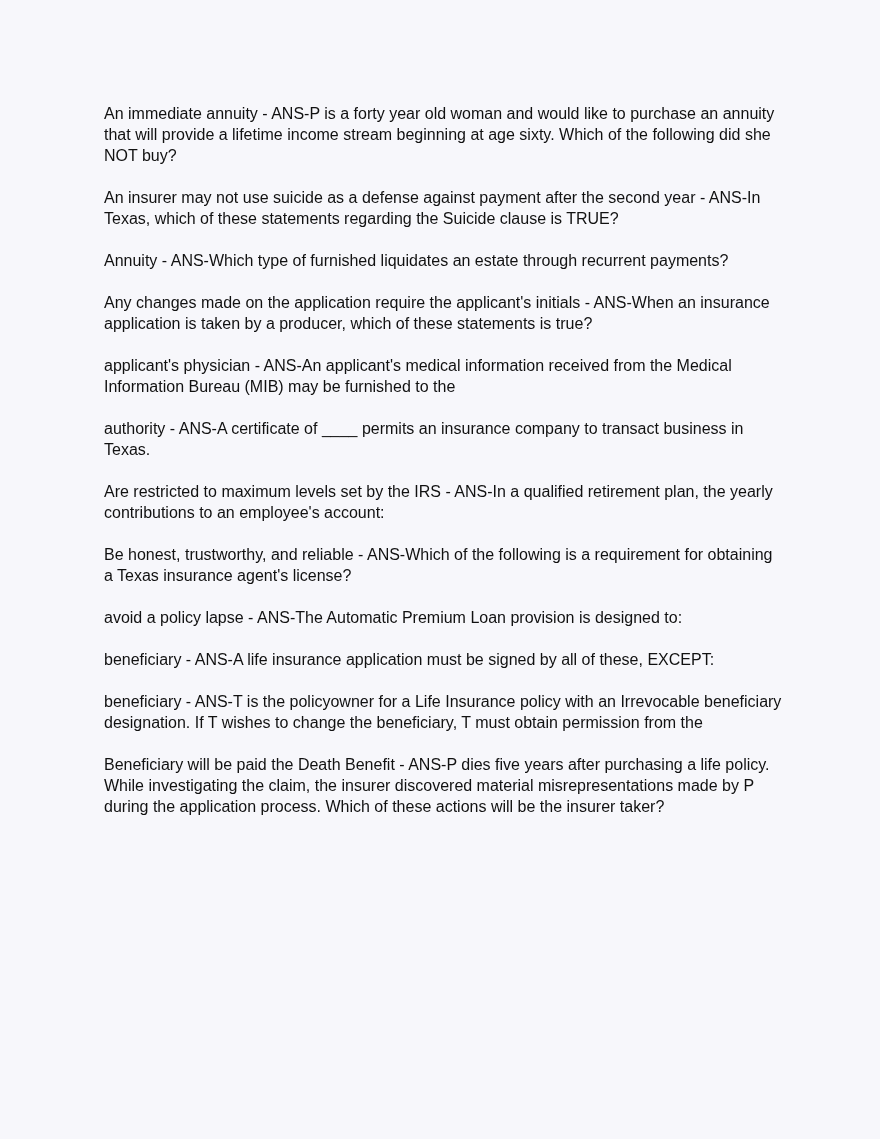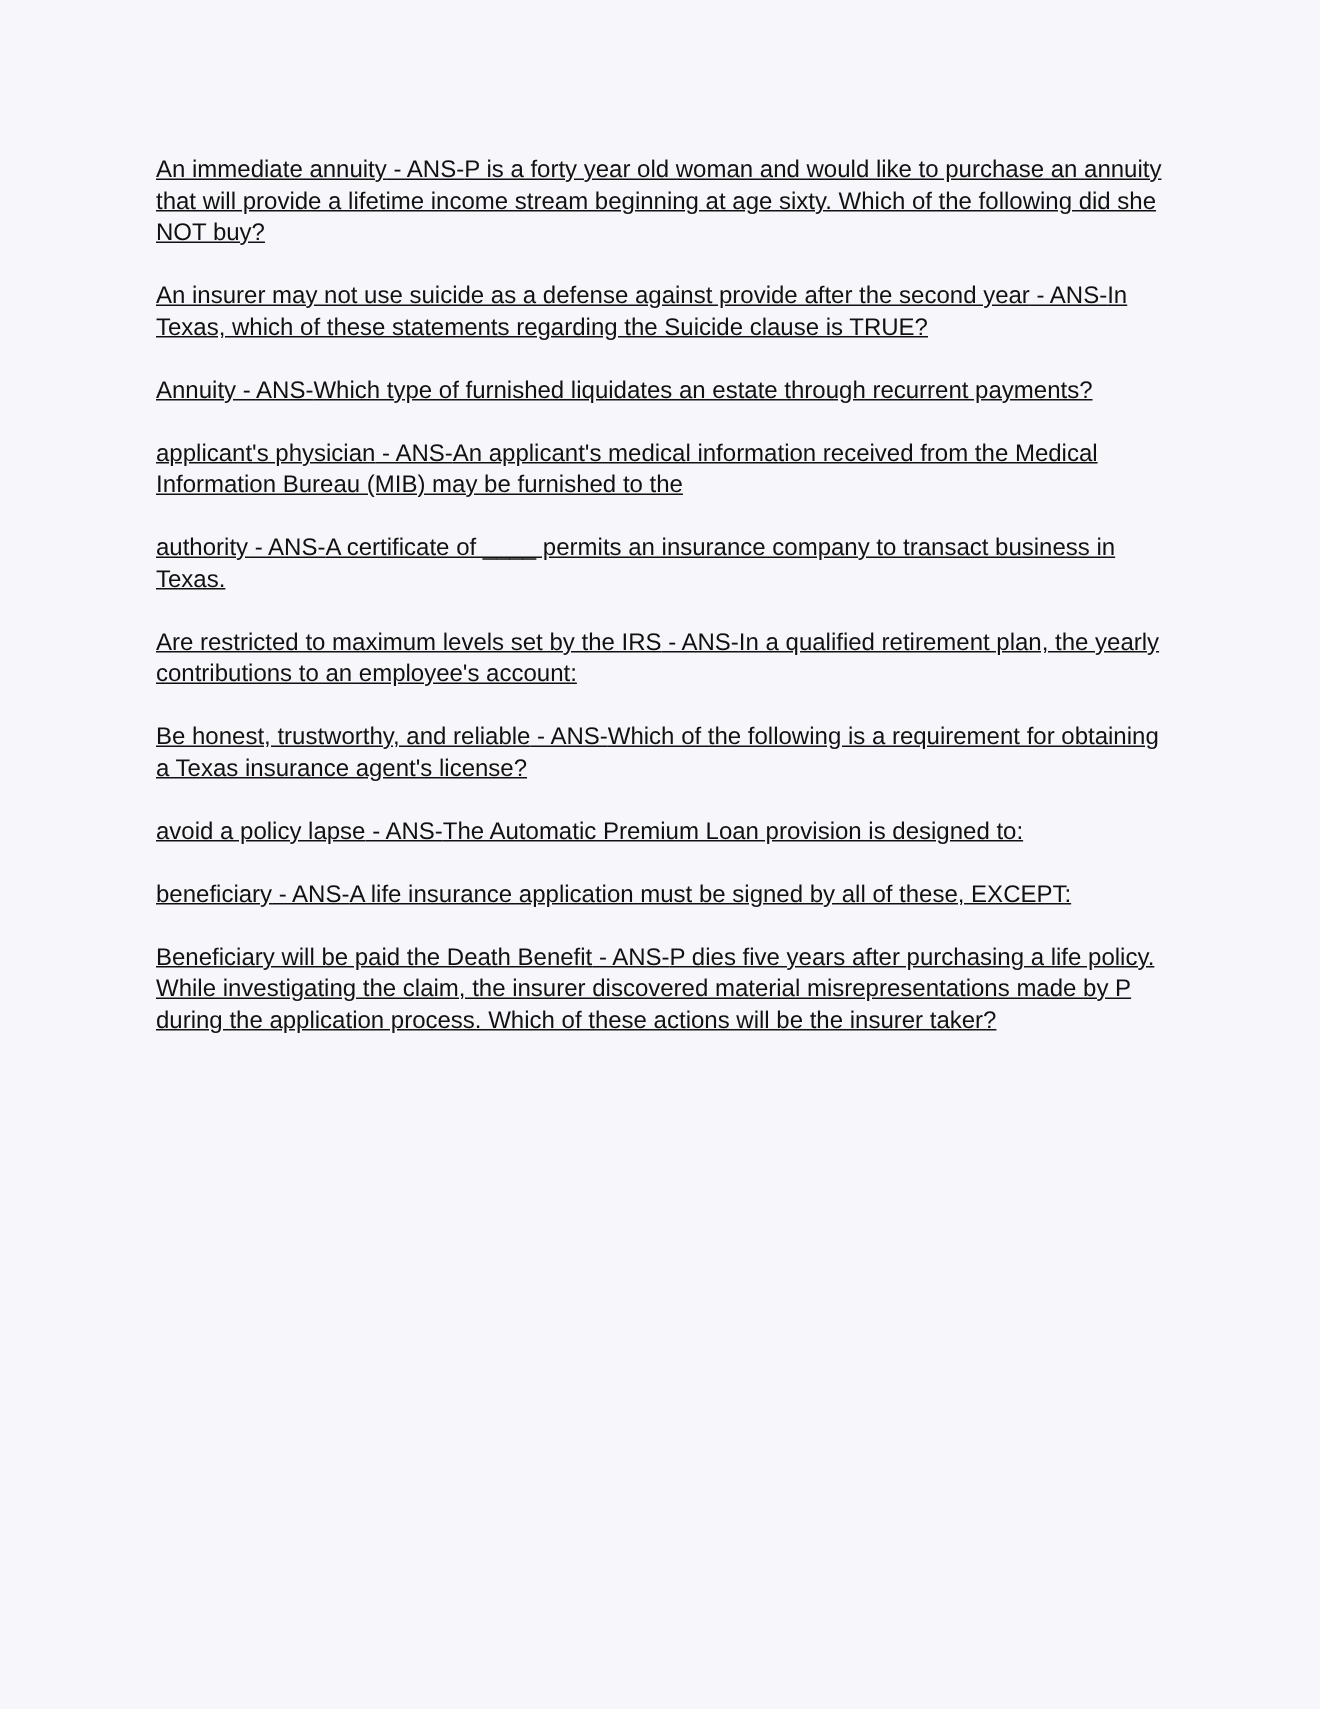--- a/index.html
+++ b/index.html
@@ -15,33 +15,34 @@
     }
     .page {
       position: absolute;
       left: 104px;
       top: 103px;
       width: 680px;
       font-family: "Liberation Sans", sans-serif;
       font-size: 16px;
       line-height: 21px;
       color: #111111;
-      text-decoration: underline;
     }
     .qa {
       margin: 0 0 21px 0;
     }
   </style>
 </head>
 <body>
 
 <div class="page">
   <p class="qa"><span>An immediate annuity</span><span> - ANS-</span><span>P is a forty year old woman and would like to purchase an annuity that will provide a lifetime income stream beginning at age sixty. Which of the following did she NOT buy?</span></p>
-  <p class="qa"><span>An insurer may not use suicide as a defense against provide after the second year</span><span> - ANS-</span><span>In Texas, which of these statements regarding the Suicide clause is TRUE?</span></p>
+  <p class="qa"><span>An insurer may not use suicide as a defense against payment after the second year</span><span> - ANS-</span><span>In Texas, which of these statements regarding the Suicide clause is TRUE?</span></p>
   <p class="qa"><span>Annuity</span><span> - ANS-</span><span>Which type of furnished liquidates an estate through recurrent payments?</span></p>
+  <p class="qa"><span>Any changes made on the application require the applicant's initials</span><span> - ANS-</span><span>When an insurance application is taken by a producer, which of these statements is true?</span></p>
   <p class="qa"><span>applicant's physician</span><span> - ANS-</span><span>An applicant's medical information received from the Medical Information Bureau (MIB) may be furnished to the</span></p>
   <p class="qa"><span>authority</span><span> - ANS-</span><span>A certificate of ____ permits an insurance company to transact business in Texas.</span></p>
   <p class="qa"><span>Are restricted to maximum levels set by the IRS</span><span> - ANS-</span><span>In a qualified retirement plan, the yearly contributions to an employee's account:</span></p>
   <p class="qa"><span>Be honest, trustworthy, and reliable</span><span> - ANS-</span><span>Which of the following is a requirement for obtaining a Texas insurance agent's license?</span></p>
   <p class="qa"><span>avoid a policy lapse</span><span> - ANS-</span><span>The Automatic Premium Loan provision is designed to:</span></p>
   <p class="qa"><span>beneficiary</span><span> - ANS-</span><span>A life insurance application must be signed by all of these, EXCEPT:</span></p>
+  <p class="qa"><span>beneficiary</span><span> - ANS-</span><span>T is the policyowner for a Life Insurance policy with an Irrevocable beneficiary designation. If T wishes to change the beneficiary, T must obtain permission from the</span></p>
   <p class="qa"><span>Beneficiary will be paid the Death Benefit</span><span> - ANS-</span><span>P dies five years after purchasing a life policy. While investigating the claim, the insurer discovered material misrepresentations made by P during the application process. Which of these actions will be the insurer taker?</span></p>
 </div>
 
 </body></html>

